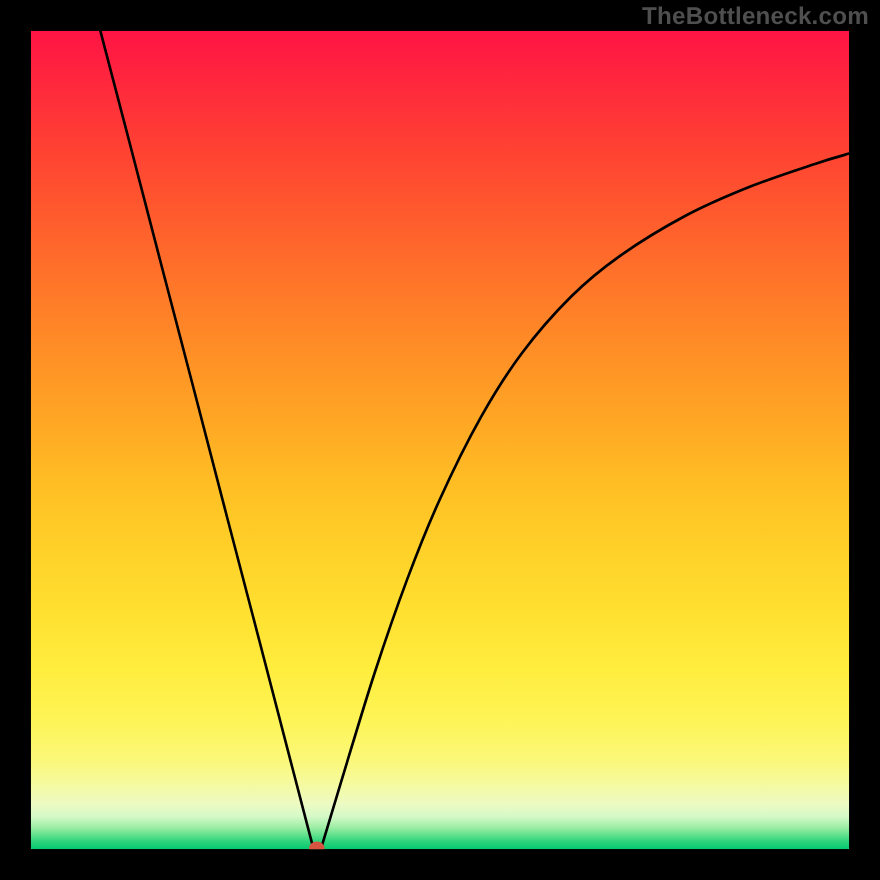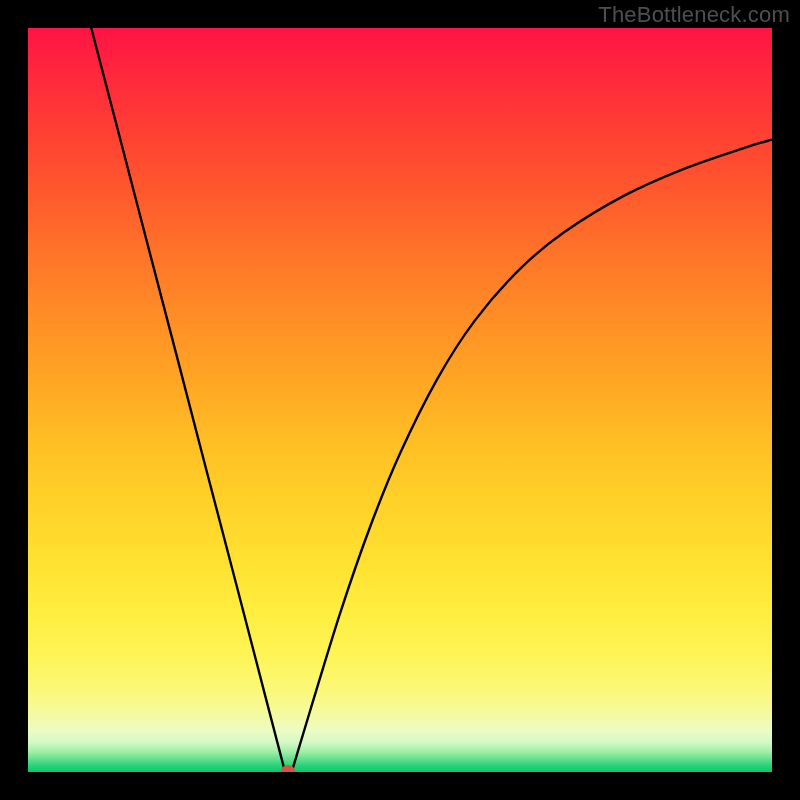--- a/index.html
+++ b/index.html
@@ -9,21 +9,21 @@
     height: 800px;
     background: #000000;
     position: relative;
     font-family: Arial, Helvetica, sans-serif;
   }
   .watermark {
     position: absolute;
     top: 2px;
     right: 10px;
     font-size: 22px;
-    font-weight: 400;
+    font-weight: 700;
     color: #4f4f4f;
     letter-spacing: 0.2px;
     margin-left: 32px;
   }
   .plot-area {
     position: absolute;
     left: 28px;
     top: 28px;
     width: 744px;
     height: 744px;

